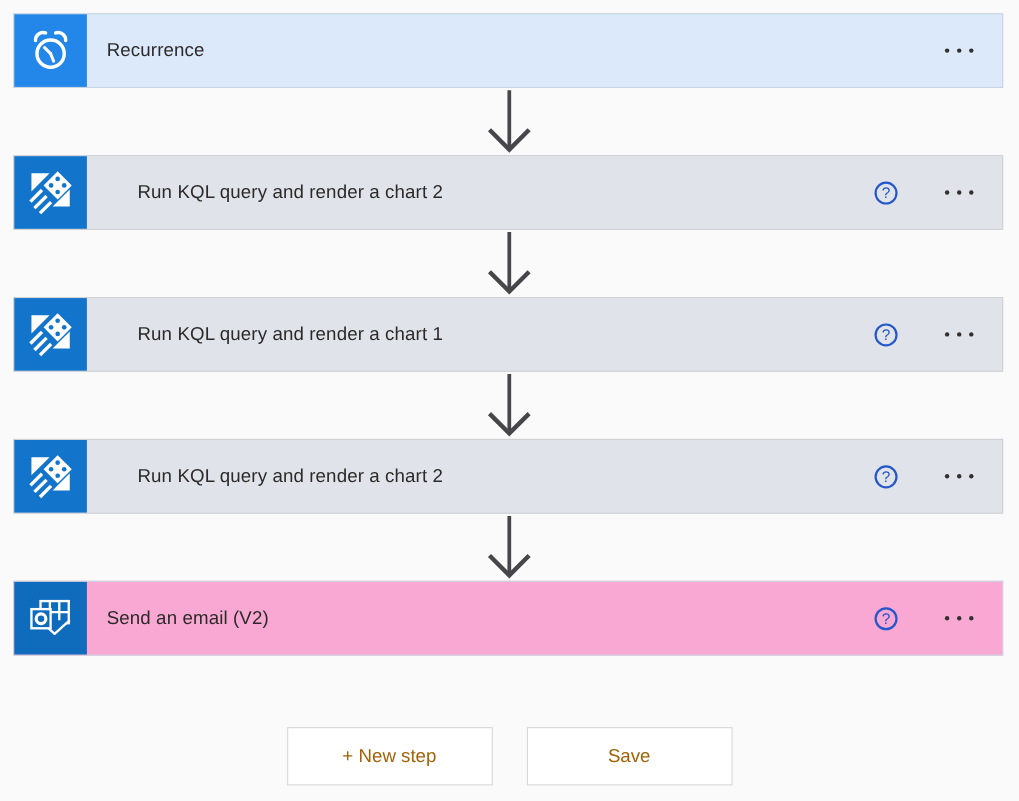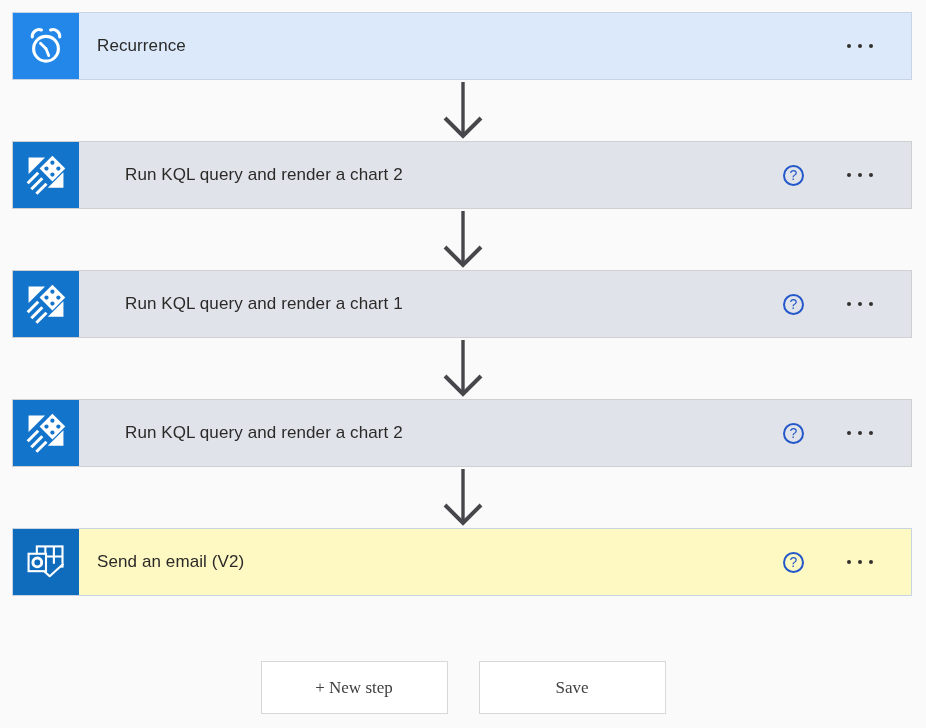--- a/index.html
+++ b/index.html
@@ -16,34 +16,34 @@
     margin-left: 12px;
     box-sizing: border-box;
     border: 1px solid #D2D2D2;
     display: flex;
     align-items: stretch;
     cursor: pointer;
   }
   .step-card.first { margin-top: 12px; }
   .card-trigger { background: #DBE9FA; border-color: #C9D4E2; }
   .card-action  { background: #E0E4EA; border-color: #D0D0D3; gap: 28px; }
-  .card-email   { background: #fef9c3; border-color: #C9D4E2; }
+  .card-email   { background: #f9a8d4; border-color: #C9D4E2; }
 
   .icon-tile {
     flex: 0 0 66px;
     display: flex; align-items: center; justify-content: center;
   }
   .tile-recurrence { background: #2287E8; }
   .tile-kusto      { background: #1374CC; }
   .tile-outlook    { background: #0F6CBD; }
 
   .card-body {
     flex: 1;
     display: flex; align-items: center;
-    padding: 0 36px 0 18px;
+    padding: 0 24px 0 18px;
     min-width: 0;
   }
   .card-title {
     flex: 1;
     font-size: 17px;
     color: #2B2A29;
     letter-spacing: 0.1px;
     white-space: nowrap;
   }
   .help-btn {
@@ -76,23 +76,23 @@
   .arrow-gap svg { display: block; }
 
   .footer-bar {
     margin-top: 65px;
     display: flex; justify-content: center; gap: 31px;
   }
   .flow-btn {
     width: 187px; height: 53px;
     background: #FFFFFF;
     border: 1px solid #D8D8D8;
-    font-family: Liberation Serif, serif;
+    font-family: Liberation Sans, sans-serif;
     font-size: 17px;
-    color: #404040;
+    color: #a16207;
     cursor: pointer;
   }
 </style>
 </head>
 <body>
 
 <div class="canvas">
 
   <div class="step-card card-trigger first">
     <div class="icon-tile tile-recurrence">

